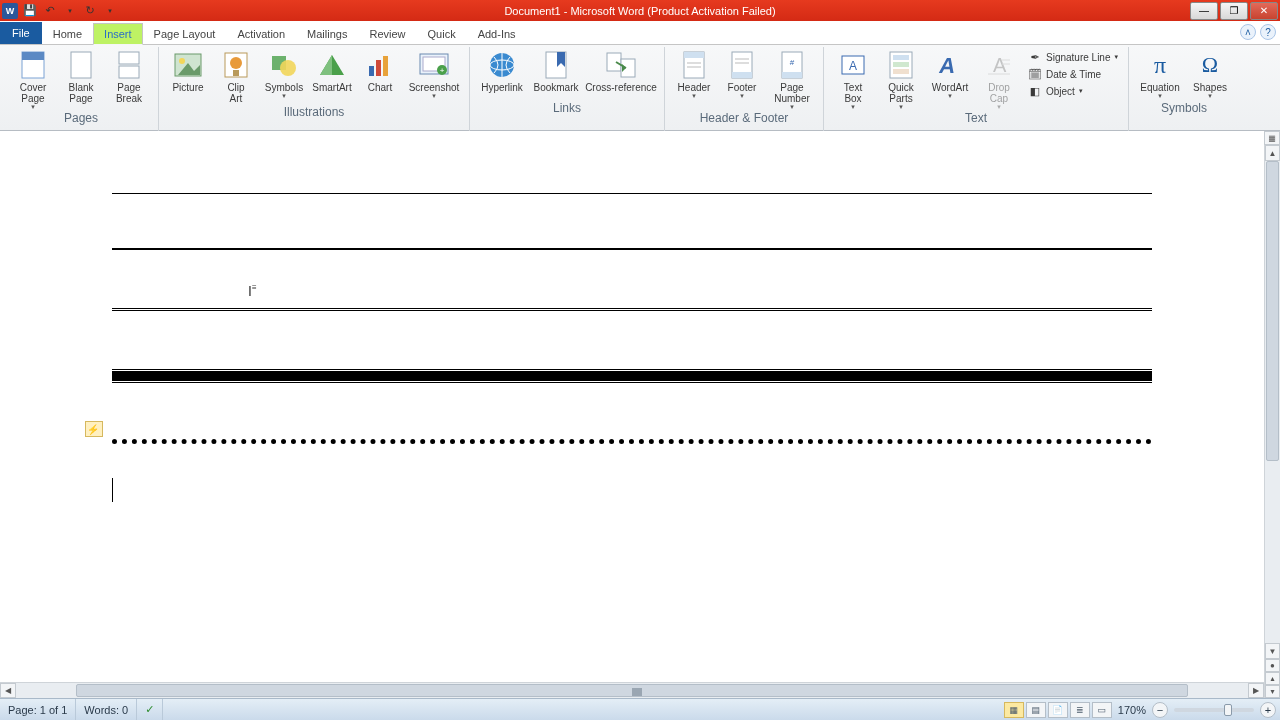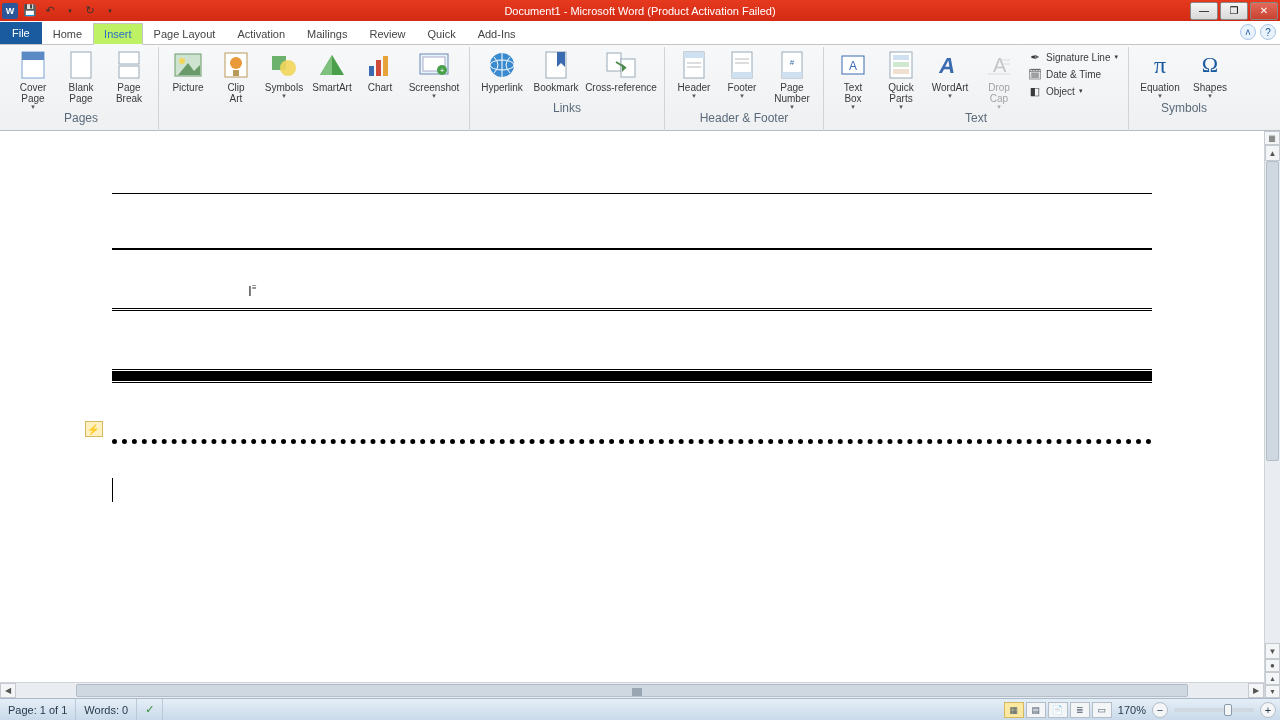--- a/index.html
+++ b/index.html
@@ -210,20 +210,21 @@
               <rect x="1" y="1" width="28" height="20" fill="#eaf2fb" stroke="#6a8ab0"></rect>
               <rect x="4" y="4" width="22" height="14" fill="#fff" stroke="#aac"></rect>
               <circle cx="23" cy="17" r="5" fill="#4aa04a"></circle>
               <text x="23" y="20" font-size="8" fill="#fff" text-anchor="middle">+</text>
             </svg>
           </div>
         <div class="lbl">Screenshot</div>
         <div class="drop">▾</div>
       </div>
     </div>
+    <div class="group-label">Illustrations</div>
   </div>
 
   <div class="group">
     <div class="group-body">
       <div class="rbtn" style="width:52px">
         <div class="ic">
             <svg width="28" height="28">
               <circle cx="14" cy="14" r="12" fill="#3a8ad0"></circle>
               <ellipse cx="14" cy="14" rx="12" ry="5" fill="none" stroke="#fff"></ellipse>
               <line x1="14" y1="2" x2="14" y2="26" stroke="#fff"></line>

